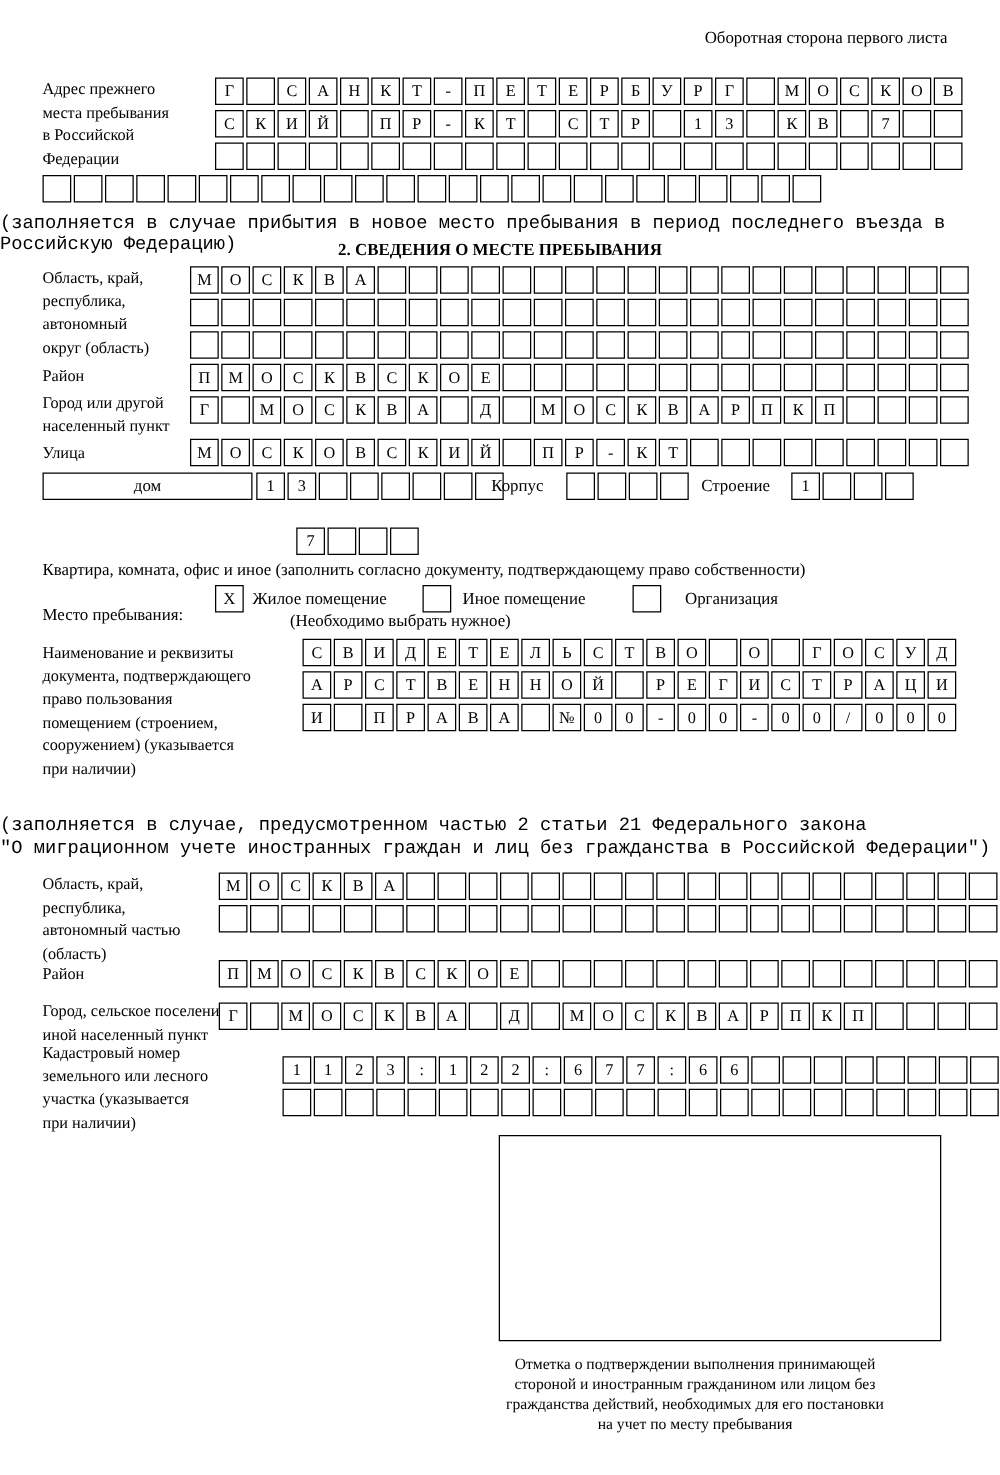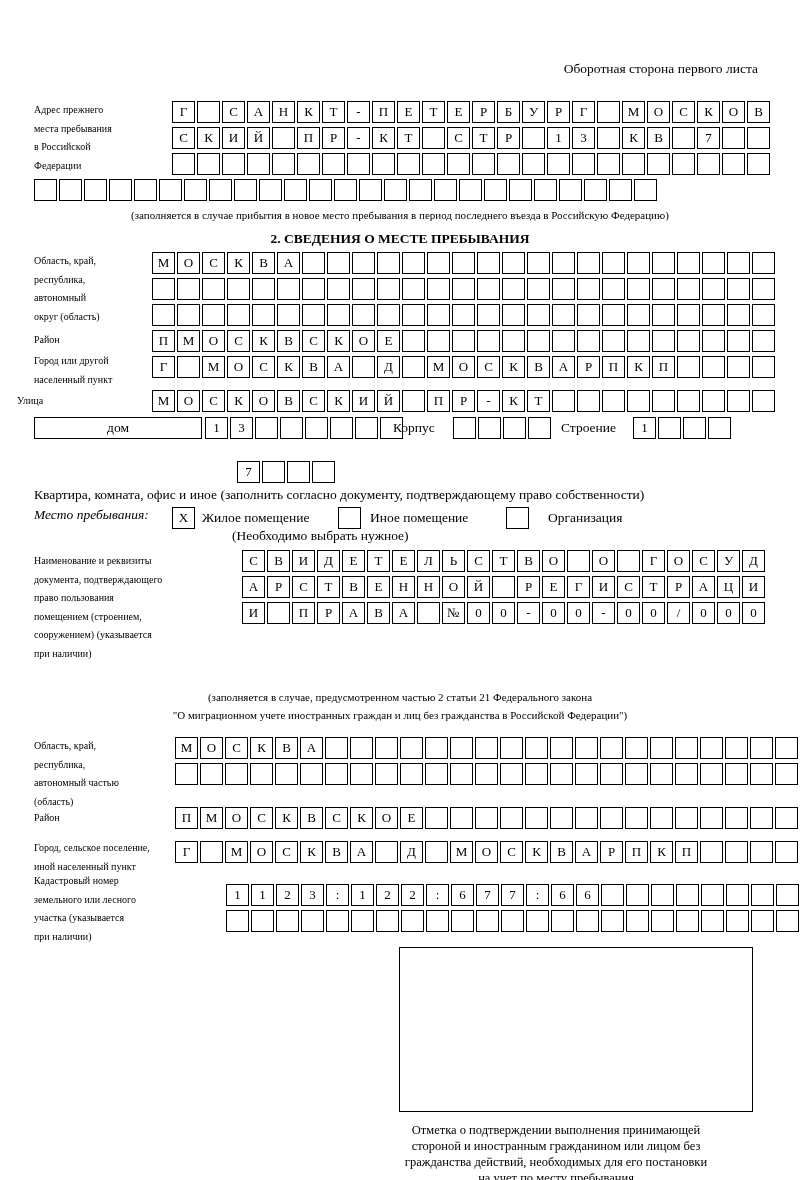--- a/index.html
+++ b/index.html
@@ -10,32 +10,31 @@
     background: #ffffff;
     font-family: "Liberation Serif", serif;
     color: #000;
     position: relative;
   }
   .page {
     position: relative;
     width: 800px;
     height: 900px;
     padding: 0;
-    margin-top: 39px;
   }
   .header-right {
     position: absolute;
     right: 42px;
     top: 22px;
     font-size: 13.5px;
     white-space: nowrap;
   }
   .label-block {
     position: absolute;
-    font-size: 10px;
+    font-size: 13px;
     line-height: 18.5px;
   }
   .cells {
     position: absolute;
     display: flex;
   }
   .cell {
     width: 23px;
     height: 22px;
     border: 1px solid #000;
@@ -49,22 +48,23 @@
   .center-title {
     position: absolute;
     width: 100%;
     text-align: center;
     font-size: 13.5px;
     font-weight: bold;
   }
   .center-note {
     position: absolute;
     width: 100%;
-    text-align: center;
-    font-size: 11px;
+    text-align: left;
+    font-size: 15px;
+    font-family: Liberation Mono, monospace;
   }
   .wide-box {
     position: absolute;
     border: 1px solid #000;
     font-size: 13.5px;
     text-align: center;
     line-height: 20px;
     height: 22px;
     background: #fff;
   }
@@ -351,21 +351,21 @@
       <div class="cell">Р</div>
       <div class="cell">П</div>
       <div class="cell">К</div>
       <div class="cell">П</div>
       <div class="cell"></div>
       <div class="cell"></div>
       <div class="cell"></div>
       <div class="cell"></div>
     </div>
 
-  <div class="label-block" style="left:17px; top:353px;">Улица</div>
+  <div class="label-block" style="left:34px; top:353px;">Улица</div>
   <div class="cells" id="s2-street-0" style="left:152px; top:351px;">
       <div class="cell">М</div>
       <div class="cell">О</div>
       <div class="cell">С</div>
       <div class="cell">К</div>
       <div class="cell">О</div>
       <div class="cell">В</div>
       <div class="cell">С</div>
       <div class="cell">К</div>
       <div class="cell">И</div>
@@ -414,21 +414,21 @@
     </div>
 
   <div class="cells" id="s2-flat" style="left:237px; top:422px;">
       <div class="cell">7</div>
       <div class="cell"></div>
       <div class="cell"></div>
       <div class="cell"></div>
     </div>
   <div class="plain-text" style="left:34px; top:448px;text-align:right;">Квартира, комната, офис и иное (заполнить согласно документу, подтверждающему право собственности)</div>
 
-  <div class="plain-text" style="left:34px; top:468px;font-style:italic;">Место пребывания:</div>
+  <div class="plain-text" style="left:34px; top:484px;">Место пребывания:</div>
   <div class="cell" style="position:absolute; left:172px; top:468px;">X</div>
   <div class="plain-text" style="left:202px; top:471px;">Жилое помещение</div>
   <div class="cell" style="position:absolute; left:338px; top:468px;"></div>
   <div class="plain-text" style="left:370px; top:471px;">Иное помещение</div>
   <div class="cell" style="position:absolute; left:506px; top:468px;"></div>
   <div class="plain-text" style="left:548px; top:471px;">Организация</div>
   <div class="plain-text" style="left:232px; top:489px;">(Необходимо выбрать нужное)</div>
 
   <div class="label-block" style="left:34px; top:513px;">
     <div>Наименование и реквизиты</div>

